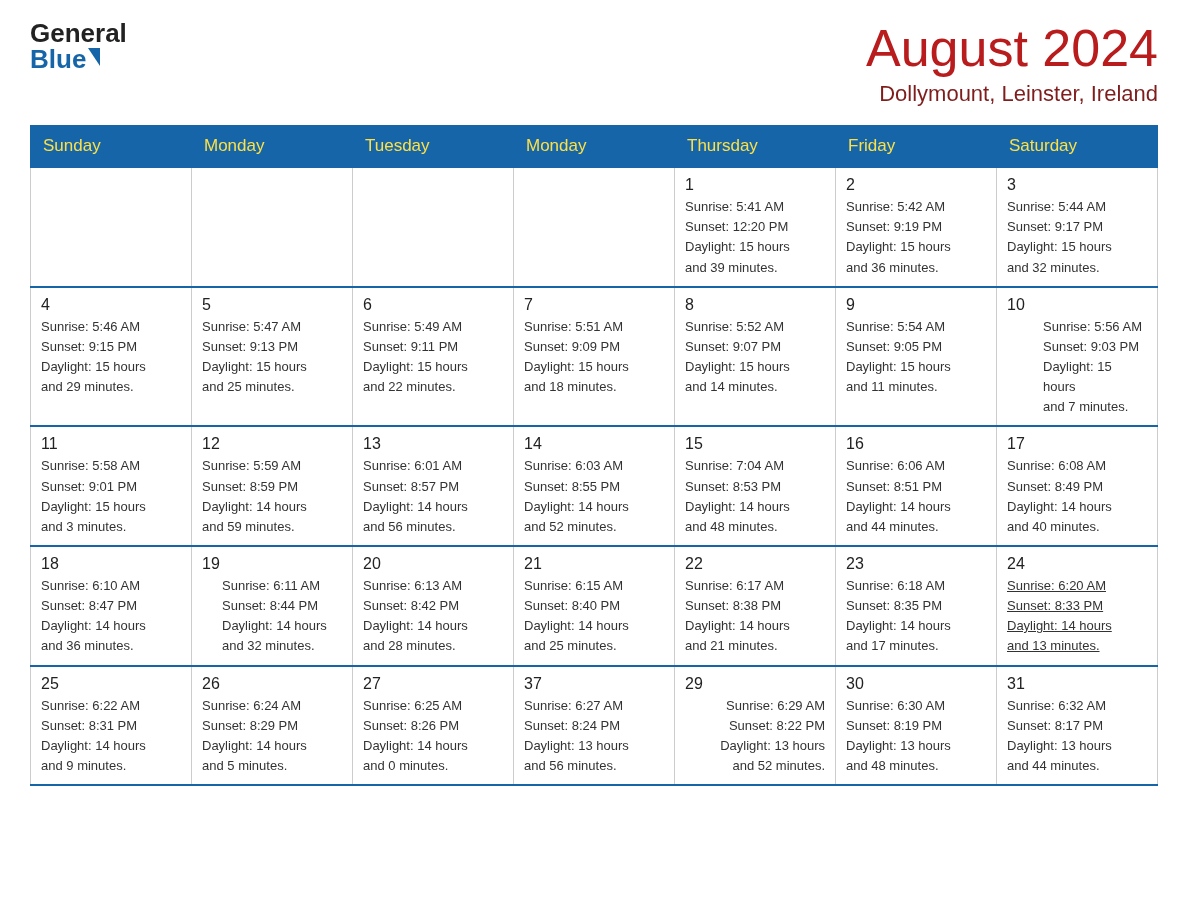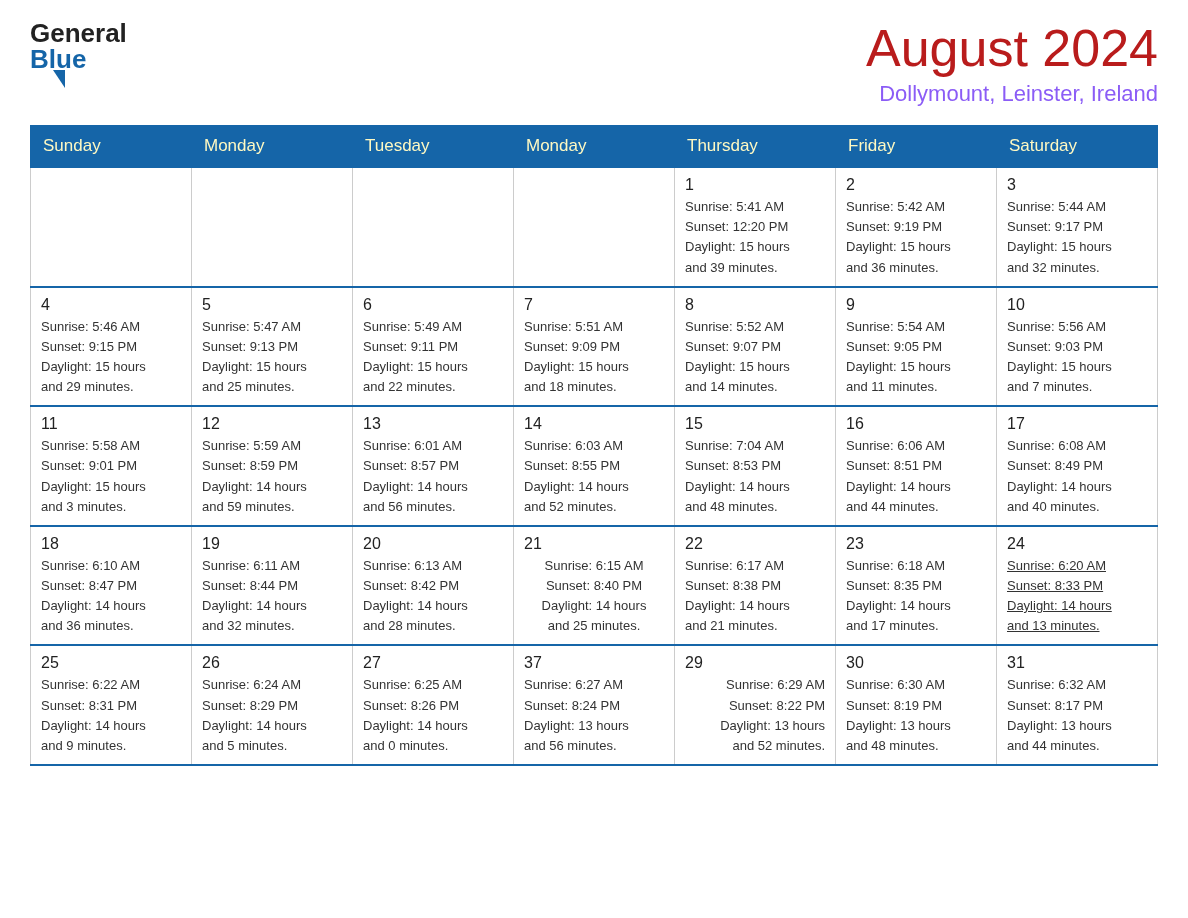--- a/index.html
+++ b/index.html
@@ -26,21 +26,20 @@
       color: #222;
       line-height: 1;
     }
     .logo-blue {
       font-size: 26px;
       font-weight: bold;
       color: #1565a8;
       line-height: 1;
       display: flex;
       align-items: center;
-      flex-direction: column;
     }
     .logo-triangle {
       width: 0;
       height: 0;
       border-left: 12px solid transparent;
       border-right: 0px solid transparent;
       border-top: 18px solid #1565a8;
       display: inline-block;
       margin-left: 2px;
       position: relative;
@@ -50,30 +49,30 @@
       text-align: right;
     }
     .month-title {
       font-size: 52px;
       font-weight: normal;
       color: #b91c1c;
       line-height: 1.1;
     }
     .location {
       font-size: 22px;
-      color: #8b5cf6;
+      color: #7f1d1d;
       margin-top: 4px;
     }
     .calendar {
       width: 100%;
       border-collapse: collapse;
     }
     .calendar th {
       background-color: #1565a8;
-      color: #fef9c3;
+      color: #fde047;
       text-align: left;
       padding: 10px 12px;
       font-size: 17px;
       font-weight: normal;
       border: 1px solid #1565a8;
       margin-top: 48px;
     }
     .calendar td {
       vertical-align: top;
       padding: 8px 10px;
@@ -197,21 +196,21 @@
         </td>
         <td>
           <span class="day-num">9</span>
           <div class="day-info" style="white-space: pre-line;">Sunrise: 5:54 AM
 Sunset: 9:05 PM
 Daylight: 15 hours
 and 11 minutes.</div>
         </td>
         <td>
           <span class="day-num">10</span>
-          <div class="day-info" style="white-space: pre-line;">Sunrise: 5:56 AM
+          <div class="day-info" style="white-space: pre-line; margin-left: 36px;">Sunrise: 5:56 AM
 Sunset: 9:03 PM
 Daylight: 15 hours
 and 7 minutes.</div>
         </td>
       </tr>
       <tr>
         <td>
           <span class="day-num">11</span>
           <div class="day-info" style="white-space: pre-line;">Sunrise: 5:58 AM
 Sunset: 9:01 PM
@@ -264,35 +263,35 @@
       <tr>
         <td>
           <span class="day-num">18</span>
           <div class="day-info" style="white-space: pre-line;">Sunrise: 6:10 AM
 Sunset: 8:47 PM
 Daylight: 14 hours
 and 36 minutes.</div>
         </td>
         <td>
           <span class="day-num">19</span>
-          <div class="day-info" style="white-space: pre-line;">Sunrise: 6:11 AM
+          <div class="day-info" style="white-space: pre-line; margin-left: 20px;">Sunrise: 6:11 AM
 Sunset: 8:44 PM
 Daylight: 14 hours
 and 32 minutes.</div>
         </td>
         <td>
           <span class="day-num">20</span>
           <div class="day-info" style="white-space: pre-line;">Sunrise: 6:13 AM
 Sunset: 8:42 PM
 Daylight: 14 hours
 and 28 minutes.</div>
         </td>
         <td>
           <span class="day-num">21</span>
-          <div class="day-info" style="white-space: pre-line; text-align: center;">Sunrise: 6:15 AM
+          <div class="day-info" style="white-space: pre-line;">Sunrise: 6:15 AM
 Sunset: 8:40 PM
 Daylight: 14 hours
 and 25 minutes.</div>
         </td>
         <td>
           <span class="day-num">22</span>
           <div class="day-info" style="white-space: pre-line;">Sunrise: 6:17 AM
 Sunset: 8:38 PM
 Daylight: 14 hours
 and 21 minutes.</div>

